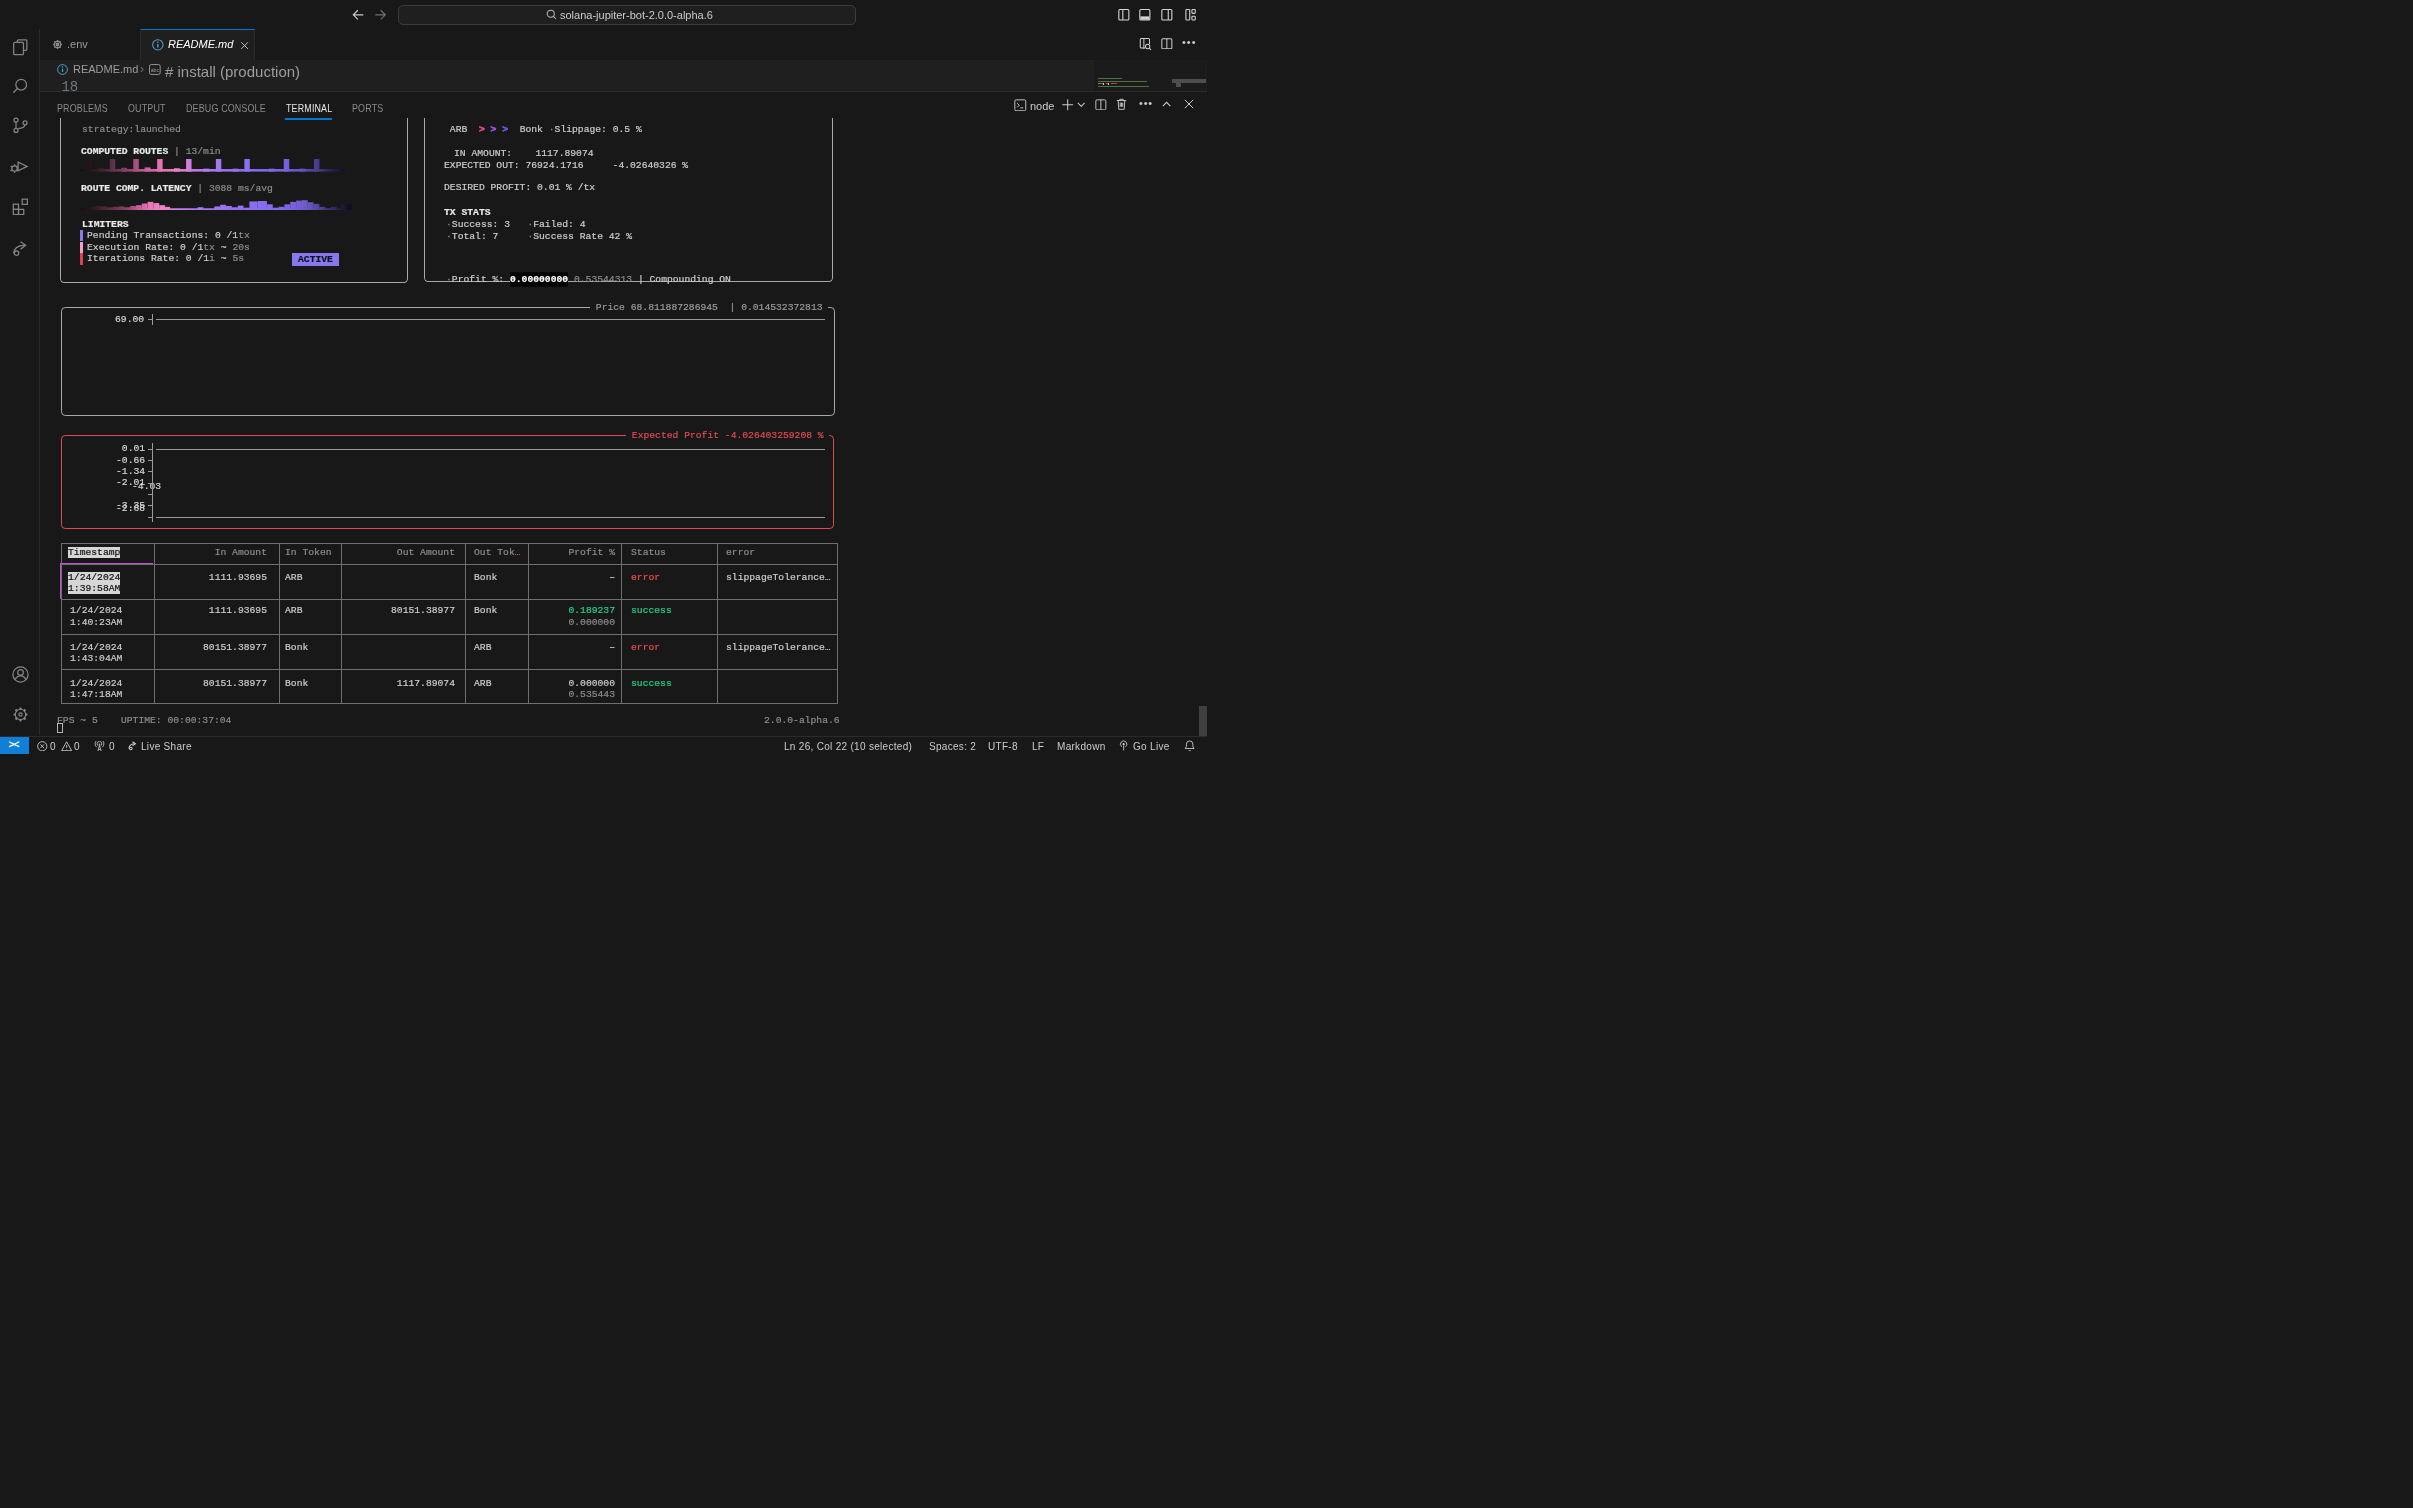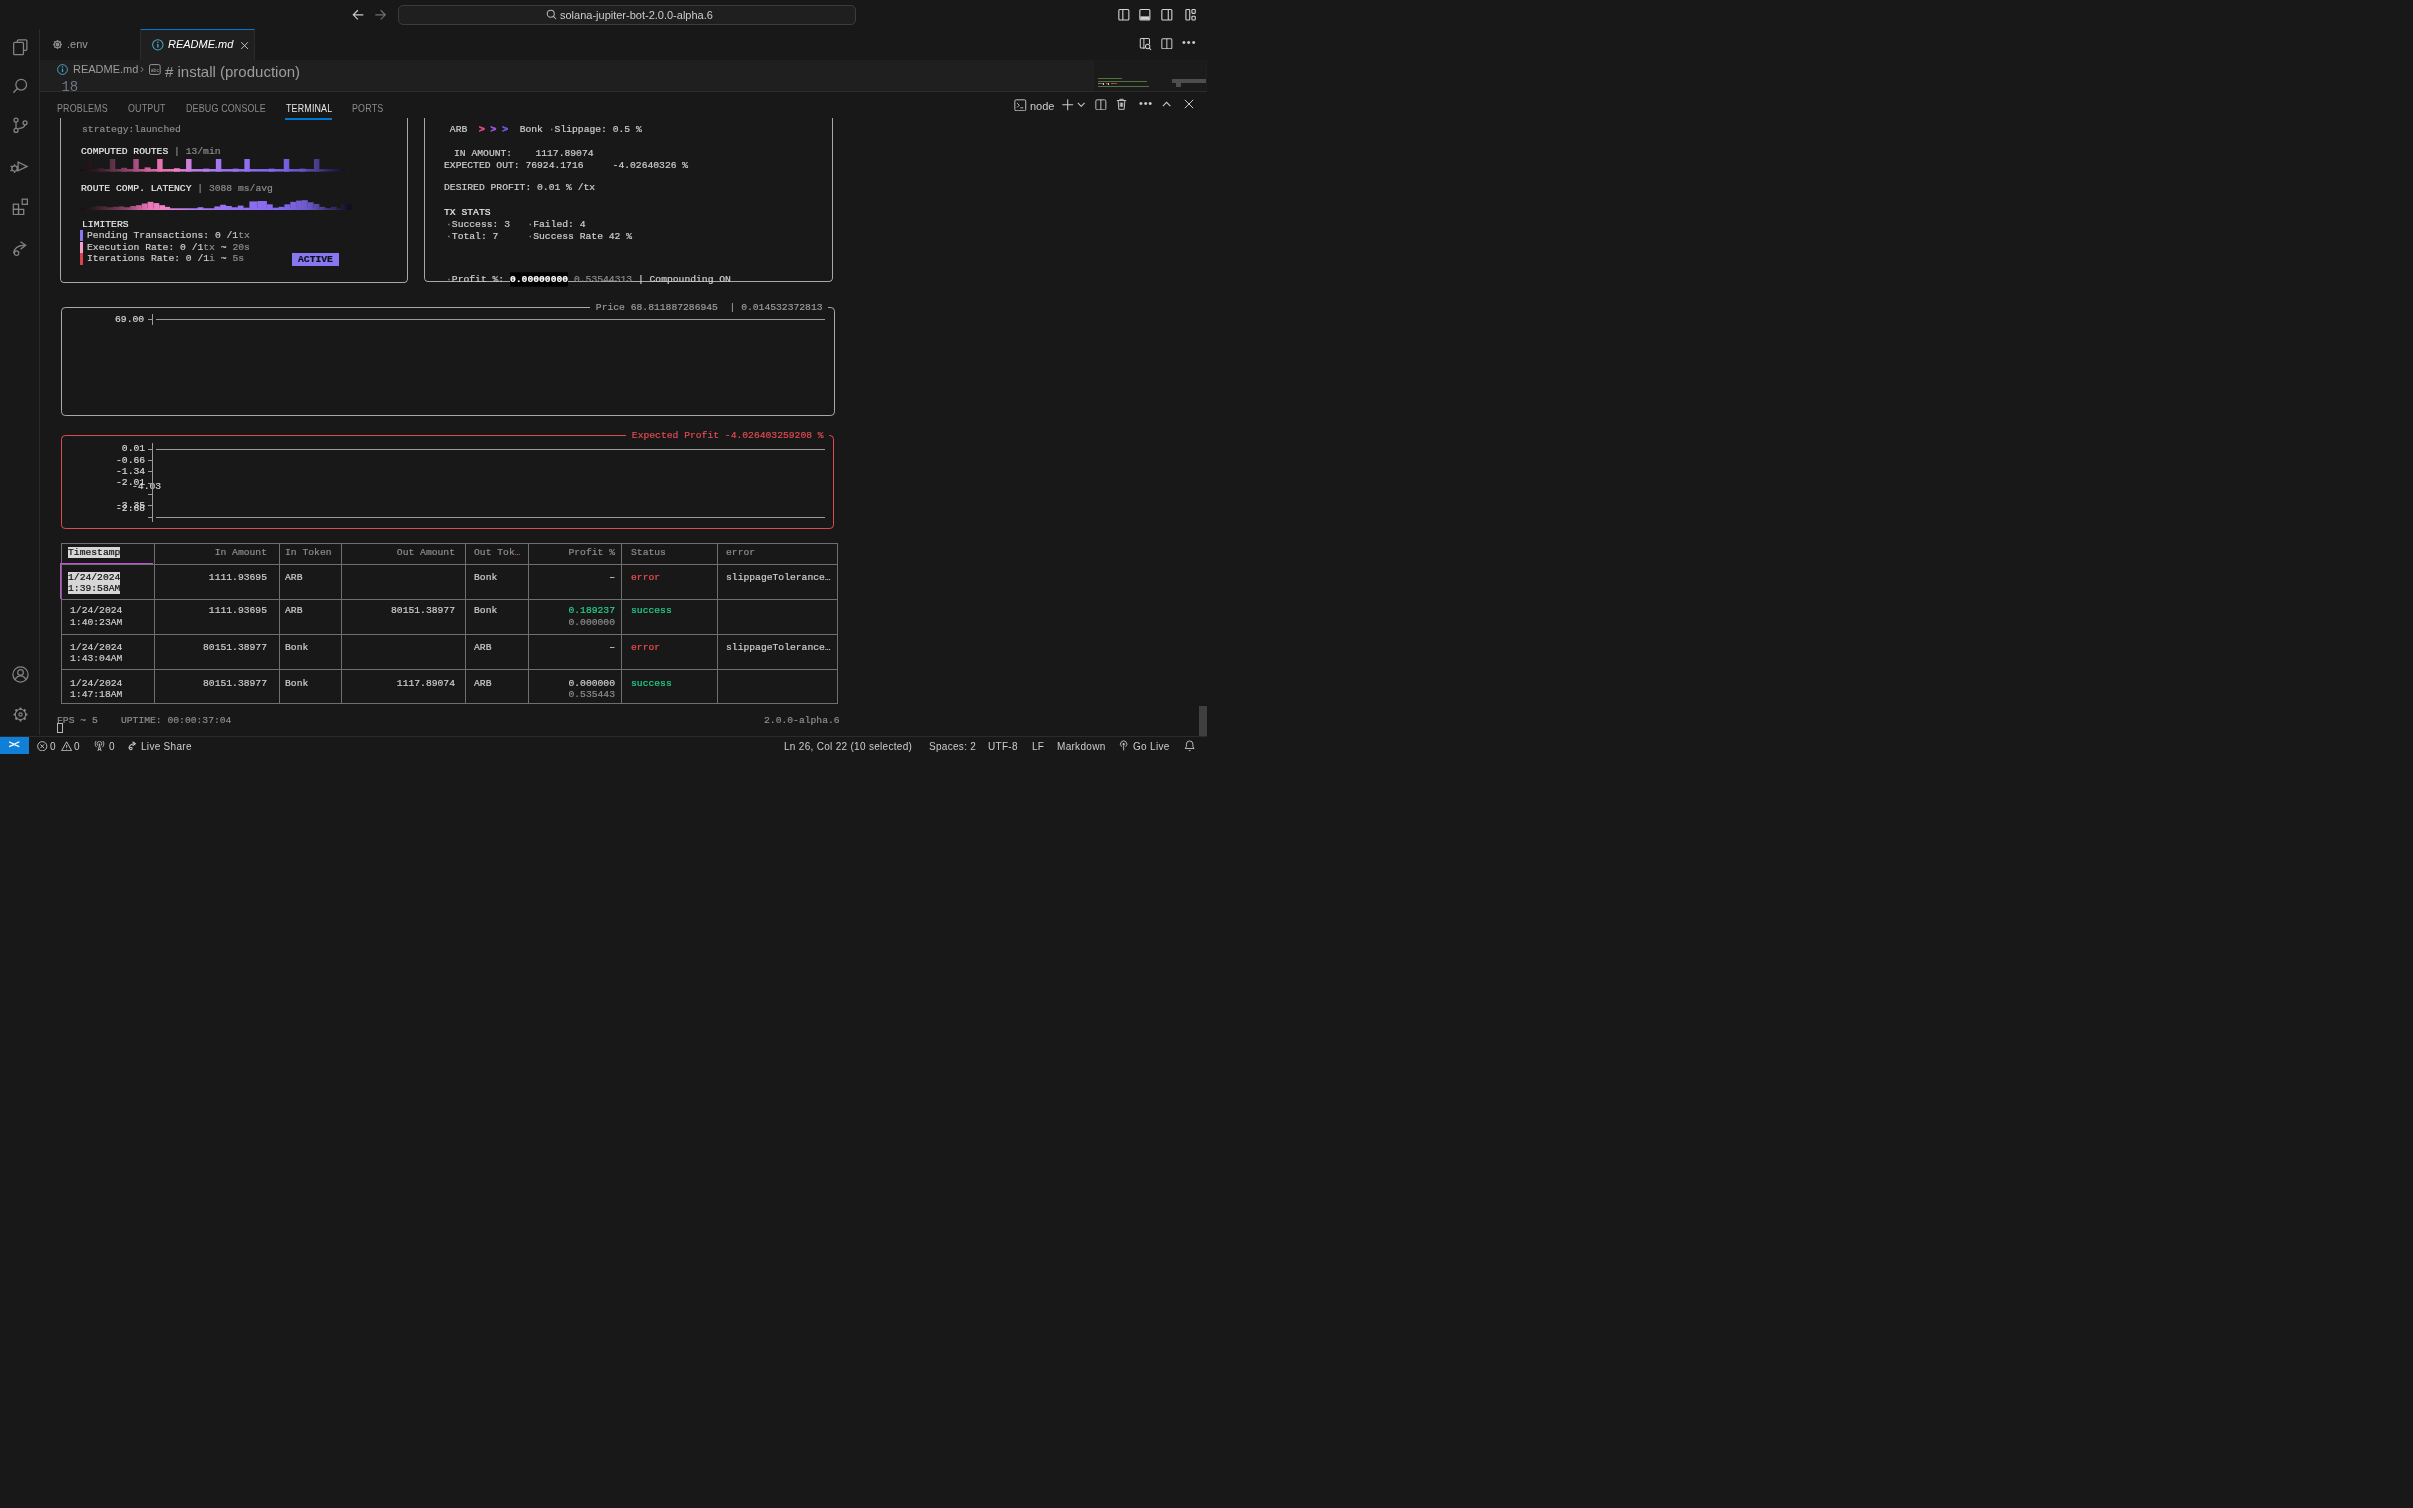--- a/index.html
+++ b/index.html
@@ -1,21 +1,21 @@
 <!DOCTYPE html>
 <html style="font-size:13.4px"><head>
 <meta charset="utf-8">
 <style>
   * { margin:0; padding:0; box-sizing:border-box; }
   html,body { width:1207px; height:754px; background:#181818; overflow:hidden; }
   body { font-family:"Liberation Sans", sans-serif; position:relative; }
   .abs { position:absolute; }
   .mono { font-family:"Liberation Mono", monospace; font-size:9.7px; line-height:11.3px; white-space:pre; color:#cccccc; position:absolute; -webkit-text-stroke:0.2px currentColor; }
   .dim { color:#8c8c8c; }
-  .wt  { color:#e8e8e8; font-weight:400; }
+  .wt  { color:#e8e8e8; font-weight:700; }
 
   
   #titlebar { position:absolute; left:0; top:0; width:1207px; height:29px; background:#181818; }
   #cmdcenter { position:absolute; left:398px; top:4.6px; width:458px; height:20px; background:#1f1f1f; border:0.8px solid #3c3c3c; border-radius:5px; }
   #cmdtext { position:absolute; left:560px; top:9.2px; font-size:11px; color:#cccccc; }
 
   
   #activitybar { position:absolute; left:0; top:29px; width:40px; height:706px; background:#181818; border-right:0.8px solid #2b2b2b; }
 
   

